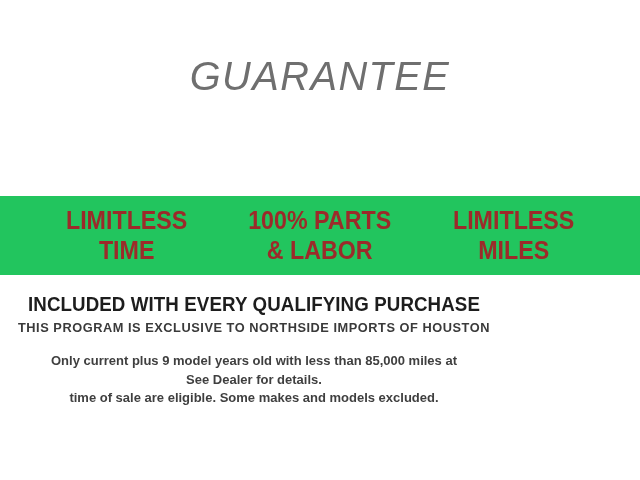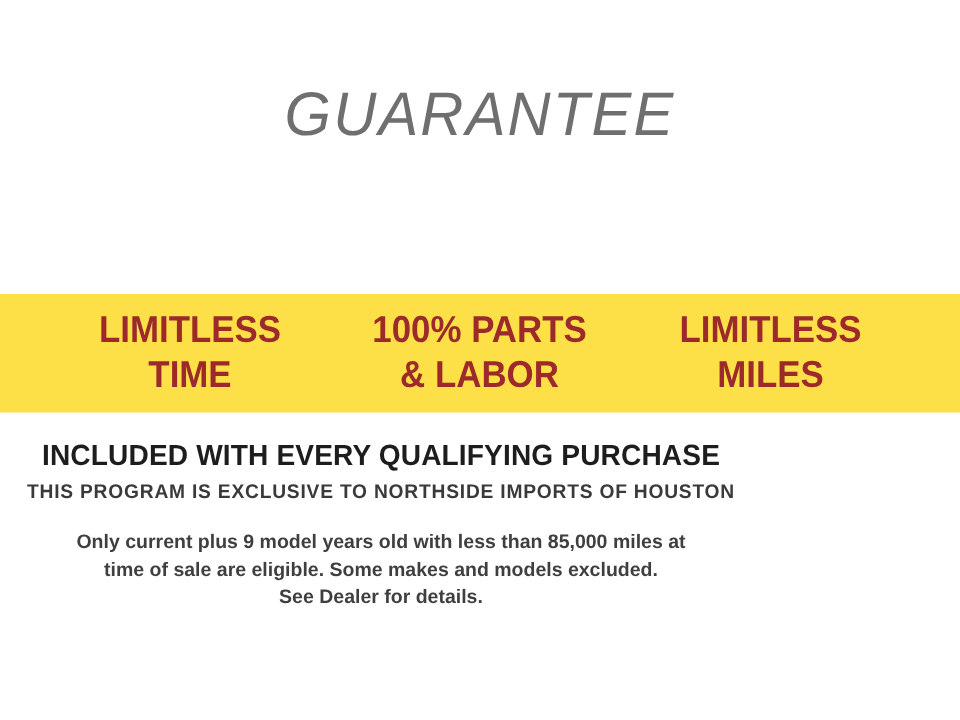--- a/index.html
+++ b/index.html
@@ -70,21 +70,21 @@
     transform-origin: center;
   }
 
   
   .band {
     position: absolute;
     top: 196px;
     left: 0;
     width: 640px;
     height: 79px;
-    background: #fde047;
+    background: #22c55e;
     display: flex;
     align-items: center;
     justify-content: space-between;
     box-sizing: border-box;
     padding: 0 30px;
   }
   .band-col {
     flex: 1 1 0;
     text-align: center;
     color: #9c2a2a;
@@ -159,18 +159,18 @@
       <span class="l1">LIMITLESS</span>
       <span class="l2">MILES</span>
     </div>
   </div>
 
   <div class="copy">
     <span class="headline">INCLUDED WITH EVERY QUALIFYING PURCHASE</span>
     <span class="subline">THIS PROGRAM IS EXCLUSIVE TO NORTHSIDE IMPORTS OF HOUSTON</span>
     <div class="fineprint">
       <span class="fp-line">Only current plus 9 model years old with less than 85,000 miles at</span>
+      <span class="fp-line">See Dealer for details.</span>
       <span class="fp-line">time of sale are eligible. Some makes and models excluded.</span>
-      <span class="fp-line">See Dealer for details.</span>
     </div>
   </div>
 
 </div>
 
 </body></html>

